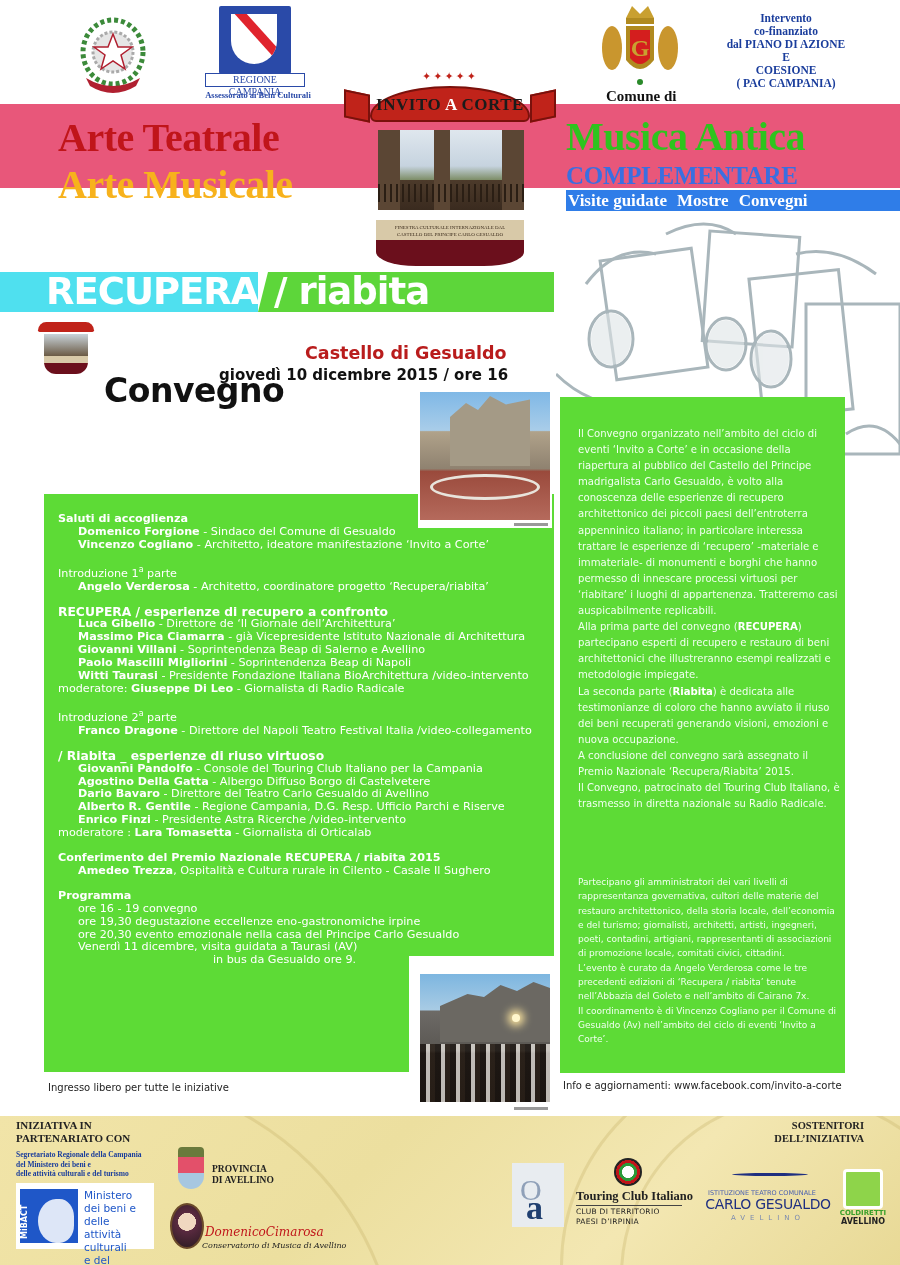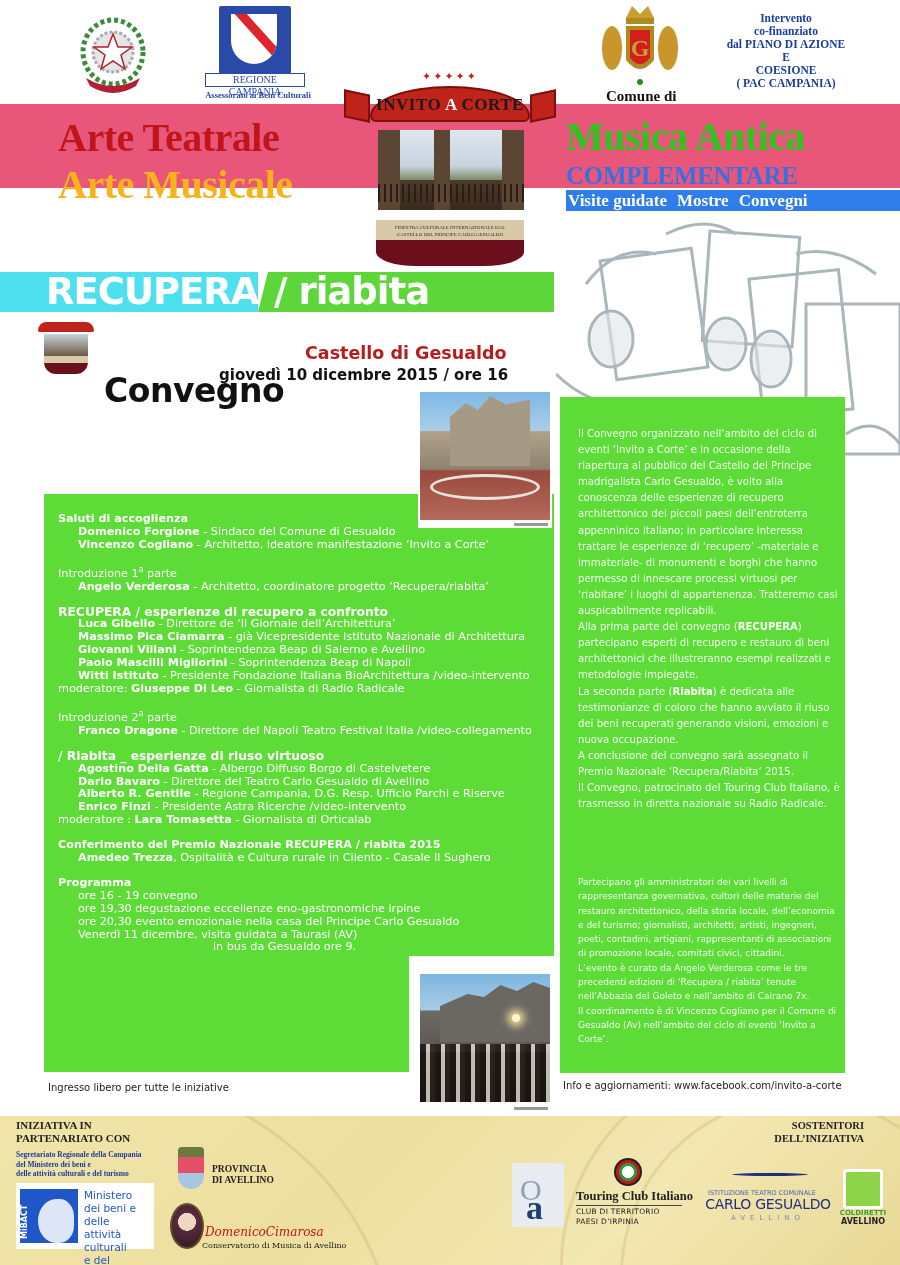--- a/index.html
+++ b/index.html
@@ -100,21 +100,21 @@
   .mibact .head { position:absolute; left:18px; top:10px; width:36px; height:44px; background:#fff; border-radius: 50% 40% 40% 50%; opacity:0.85; }
   .mibact .txt { position:absolute; left:68px; top:6px; width:68px; font-family:"DejaVu Sans", sans-serif; font-size:10.5px; line-height:13px; color:#1f57c8; }
   .mibact .vert { position:absolute; left:4px; top:10px; width:12px; height:46px; color:#fff; font-size:8px; font-weight:bold; writing-mode: vertical-rl; transform: rotate(180deg); }
   .prov-crest { left: 178px; top: 1147px; width: 26px; height: 44px; }
   .prov-crest .crown { position:absolute; left:0; top:0; width:26px; height:10px; background:#6a7a3c; border-radius:4px 4px 0 0; }
   .prov-crest .top { position:absolute; left:0; top:10px; width:26px; height:16px; background:#e3506a; }
   .prov-crest .bot { position:absolute; left:0; top:26px; width:26px; height:16px; background:#a7c7e0; border-radius:0 0 13px 13px; }
   .prov-label { left: 212px; top: 1164px; font-family: "Liberation Serif", serif; font-weight: bold; font-size: 9.5px; line-height: 11px; color: #222; }
   .cimarosa-oval { left: 170px; top: 1203px; width: 34px; height: 46px; border-radius: 50%; background: radial-gradient(circle at 50% 40%, #f0d8c0 0 30%, #5a2a40 31%, #2a1a20 100%); border: 2px solid #6b4a2a; }
   .cimarosa-name { left: 205px; top: 1225px; font-family: "DejaVu Serif", serif; font-style: italic; font-size: 12px; color: #c0151a; text-align: right; }
-  .cimarosa-sub { left: 202px; top: 1241px; font-family: "DejaVu Serif", serif; font-size: 8px; color: #222; }
+  .cimarosa-sub { left: 202px; top: 1241px; font-family: "DejaVu Serif", serif; font-style: italic; font-size: 8px; color: #222; }
   .sostenitori { left: 760px; top: 1119px; width: 104px; text-align: right; font-family: "Liberation Serif", serif; font-weight: bold; font-size: 10.5px; line-height: 13px; color: #222; }
   .oda { left: 512px; top: 1163px; width: 52px; height: 64px; background: #e8ecf0; }
   .oda .q { position:absolute; left:8px; top:10px; font-family:"Liberation Serif", serif; font-size:30px; color:#8fa0b8; }
   .oda .a { position:absolute; left:14px; top:26px; font-family:"Liberation Serif", serif; font-size:34px; color:#1f3f70; font-weight:bold; }
   .tci-badge { left: 614px; top: 1158px; width: 28px; height: 28px; border-radius: 50%; background: radial-gradient(circle, #fff 0 30%, #2a9a3a 31% 45%, #c0151a 46% 60%, #222 61%); }
   .tci-name { left: 576px; top: 1189px; font-family: "Liberation Serif", serif; font-weight: bold; font-size: 12.5px; color: #222; }
   .tci-line { left: 576px; top: 1205px; width: 106px; height: 1px; background: #444; }
   .tci-sub { left: 576px; top: 1207px; width: 106px; text-align: left; font-family: "DejaVu Sans", sans-serif; font-size: 7.5px; line-height: 10px; color: #222; letter-spacing: 0.3px; }
   .teatro-bar { left: 732px; top: 1173px; width: 76px; height: 3px; background: #1f2f80; border-radius: 50%; }
   .teatro-sup { left: 708px; top: 1189px; width: 120px; text-align:left; font-family: "DejaVu Sans", sans-serif; font-size: 6.5px; color: #4a60b0; }
@@ -265,27 +265,28 @@
   <div class="ind"><b>Vincenzo Cogliano</b><span> - Architetto, ideatore manifestazione ‘Invito a Corte’</span></div>
   <div class="gap"></div>
   <div><span>Introduzione 1</span><sup>a</sup><span> parte</span></div>
   <div class="ind"><b>Angelo Verderosa</b><span> - Architetto, coordinatore progetto ‘Recupera/riabita’</span></div>
   <div class="gap"></div>
   <div class="sec" style="font-size:12.3px">RECUPERA / esperienze di recupero a confronto</div>
   <div class="ind"><b>Luca Gibello</b><span> - Direttore de ‘Il Giornale dell’Architettura’</span></div>
   <div class="ind"><b>Massimo Pica Ciamarra</b><span> - già Vicepresidente Istituto Nazionale di Architettura</span></div>
   <div class="ind"><b>Giovanni Villani</b><span> - Soprintendenza Beap di Salerno e Avellino</span></div>
   <div class="ind"><b>Paolo Mascilli Migliorini</b><span> - Soprintendenza Beap di Napoli</span></div>
-  <div class="ind"><b>Witti Istituto</b><span> - Presidente Fondazione Italiana BioArchitettura /video-intervento</span></div>
+  <div class="ind"><b>Witti Taurasi</b><span> - Presidente Fondazione Italiana BioArchitettura /video-intervento</span></div>
   <div><span>moderatore: </span><b>Giuseppe Di Leo</b><span> - Giornalista di Radio Radicale</span></div>
   <div class="gap"></div>
   <div><span>Introduzione 2</span><sup>a</sup><span> parte</span></div>
   <div class="ind"><b>Franco Dragone</b><span> - Direttore del Napoli Teatro Festival Italia /video-collegamento</span></div>
   <div class="gap"></div>
   <div class="sec" style="font-size:12.3px">/ Riabita _ esperienze di riuso virtuoso</div>
+  <div class="ind"><b>Giovanni Pandolfo</b><span> - Console del Touring Club Italiano per la Campania</span></div>
   <div class="ind"><b>Agostino Della Gatta</b><span> - Albergo Diffuso Borgo di Castelvetere</span></div>
   <div class="ind"><b>Dario Bavaro</b><span> - Direttore del Teatro Carlo Gesualdo di Avellino</span></div>
   <div class="ind"><b>Alberto R. Gentile</b><span> - Regione Campania, D.G. Resp. Ufficio Parchi e Riserve</span></div>
   <div class="ind"><b>Enrico Finzi</b><span> - Presidente Astra Ricerche /video-intervento</span></div>
   <div><span>moderatore : </span><b>Lara Tomasetta</b><span> - Giornalista di Orticalab</span></div>
   <div class="gap"></div>
   <div class="sec">Conferimento del Premio Nazionale RECUPERA / riabita 2015</div>
   <div class="ind"><b>Amedeo Trezza</b><span>, Ospitalità e Cultura rurale in Cilento - Casale Il Sughero</span></div>
   <div class="gap"></div>
   <div class="sec">Programma</div>

